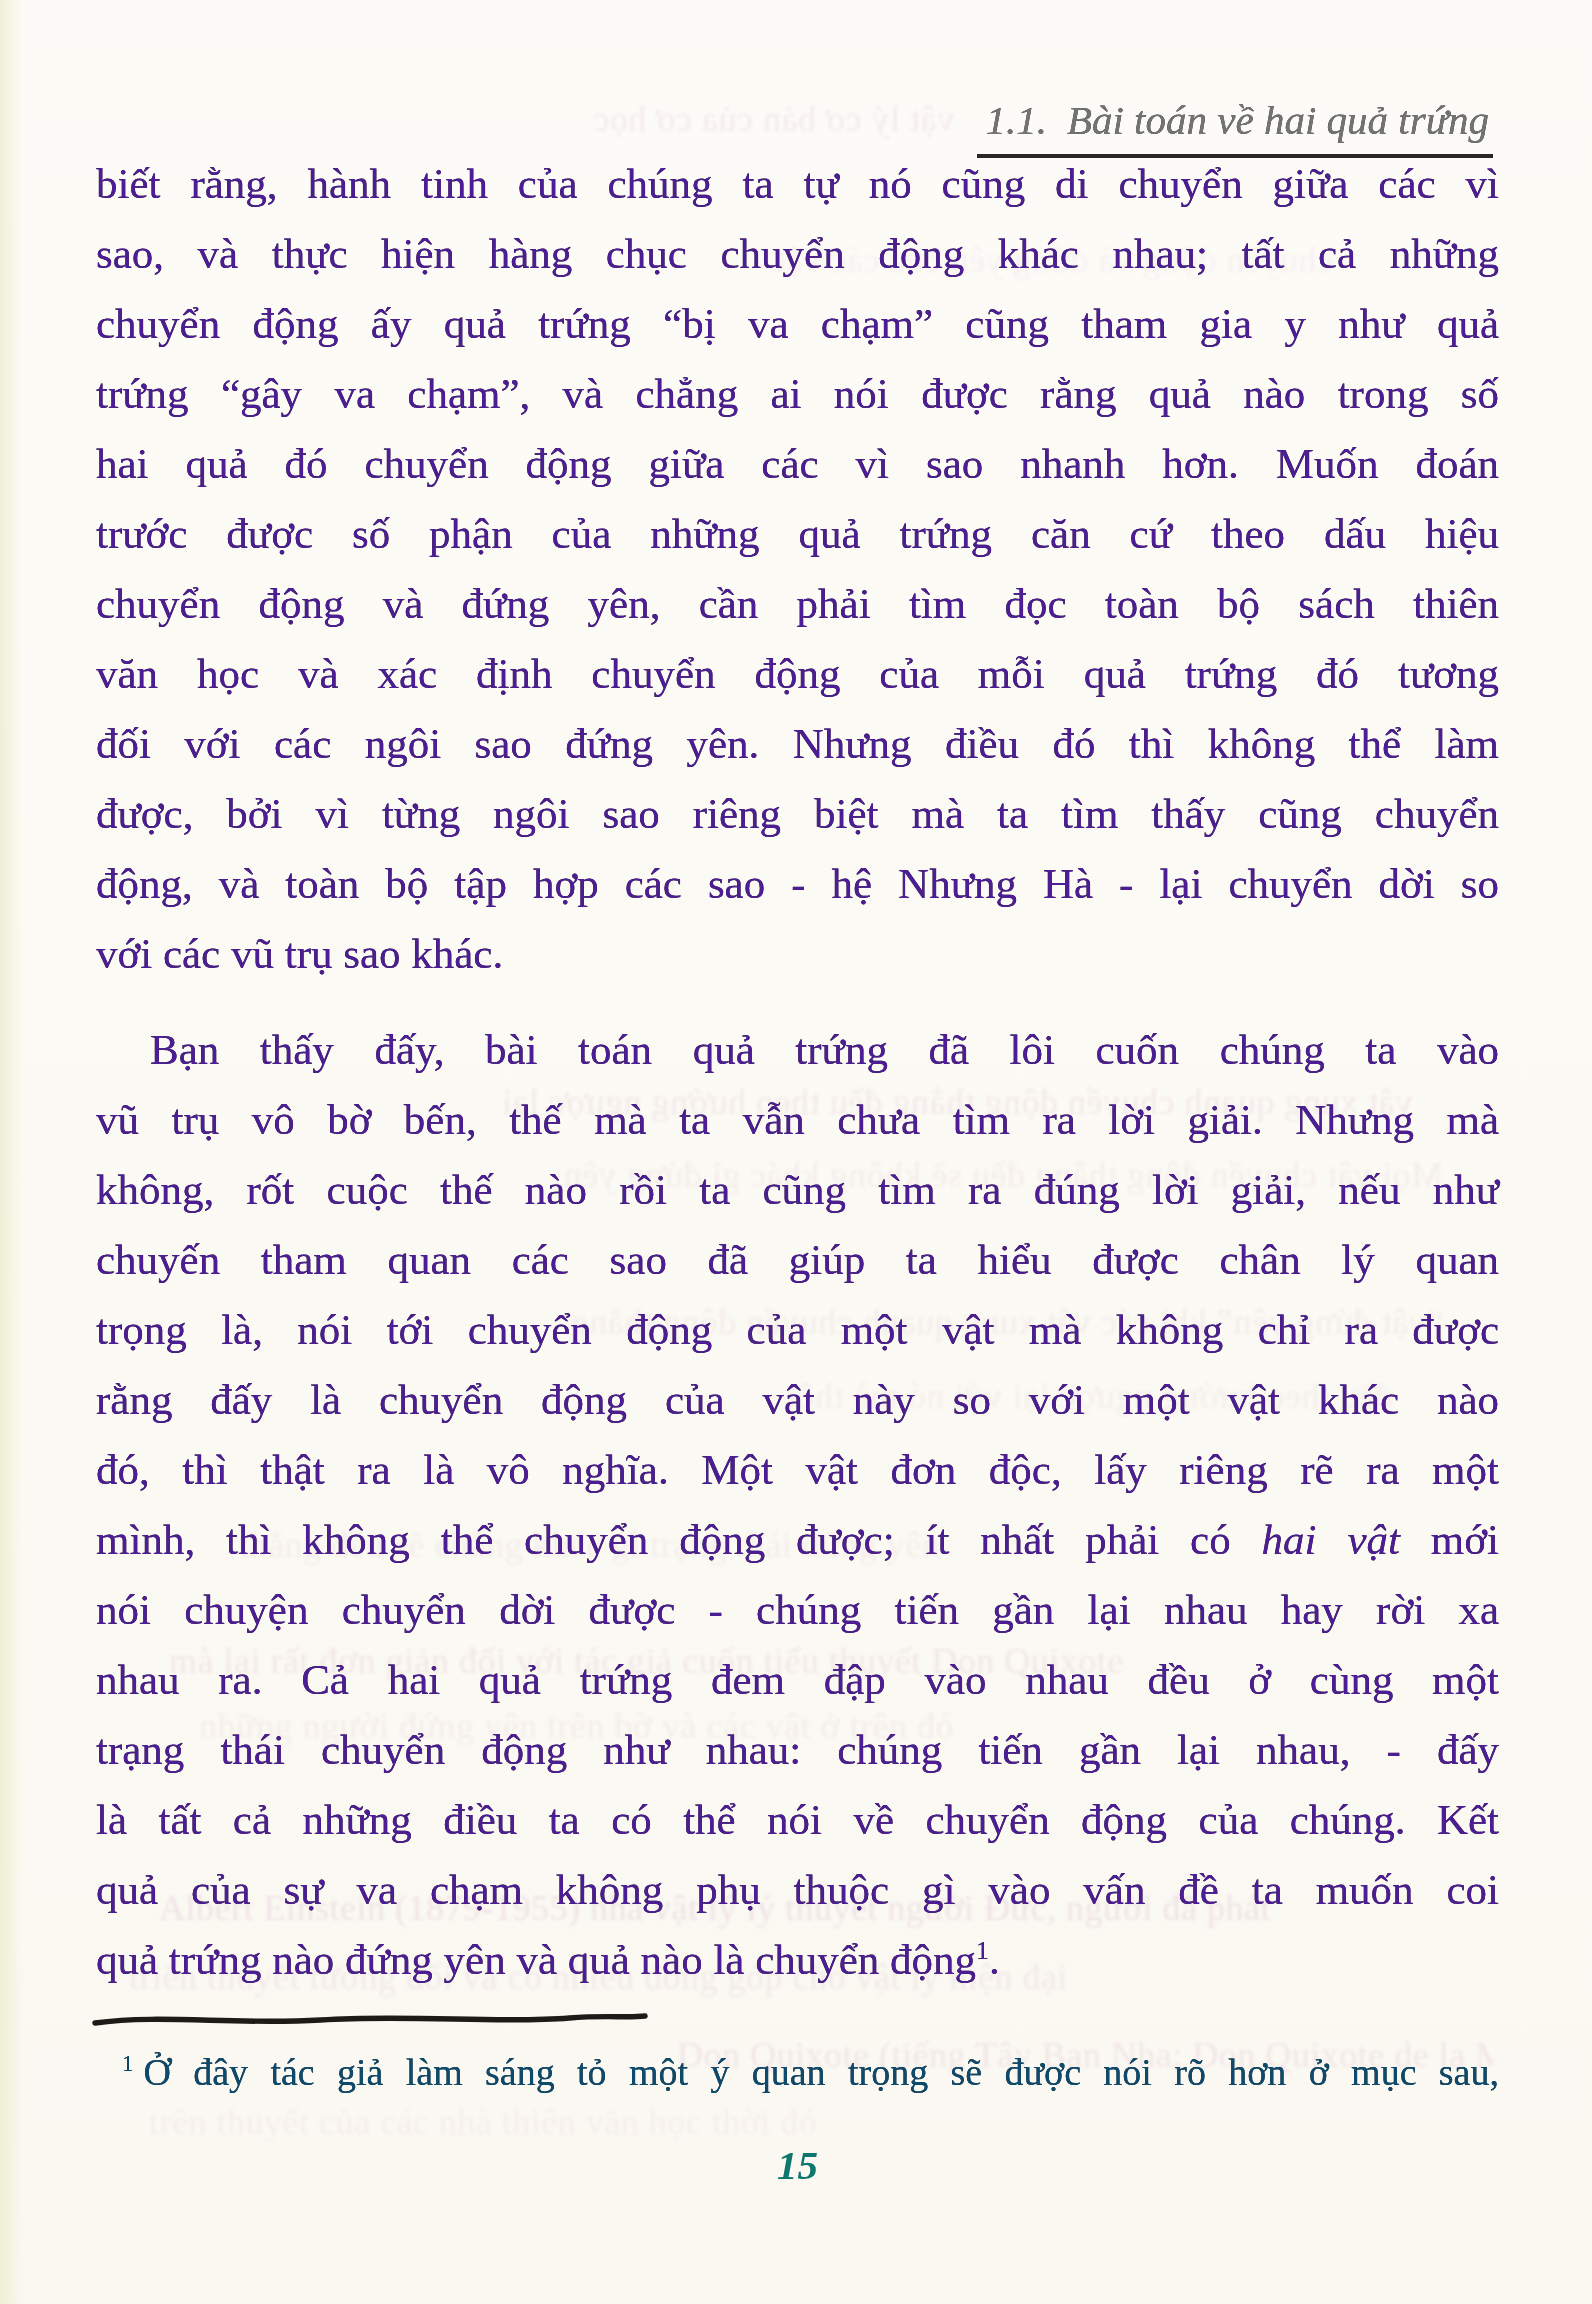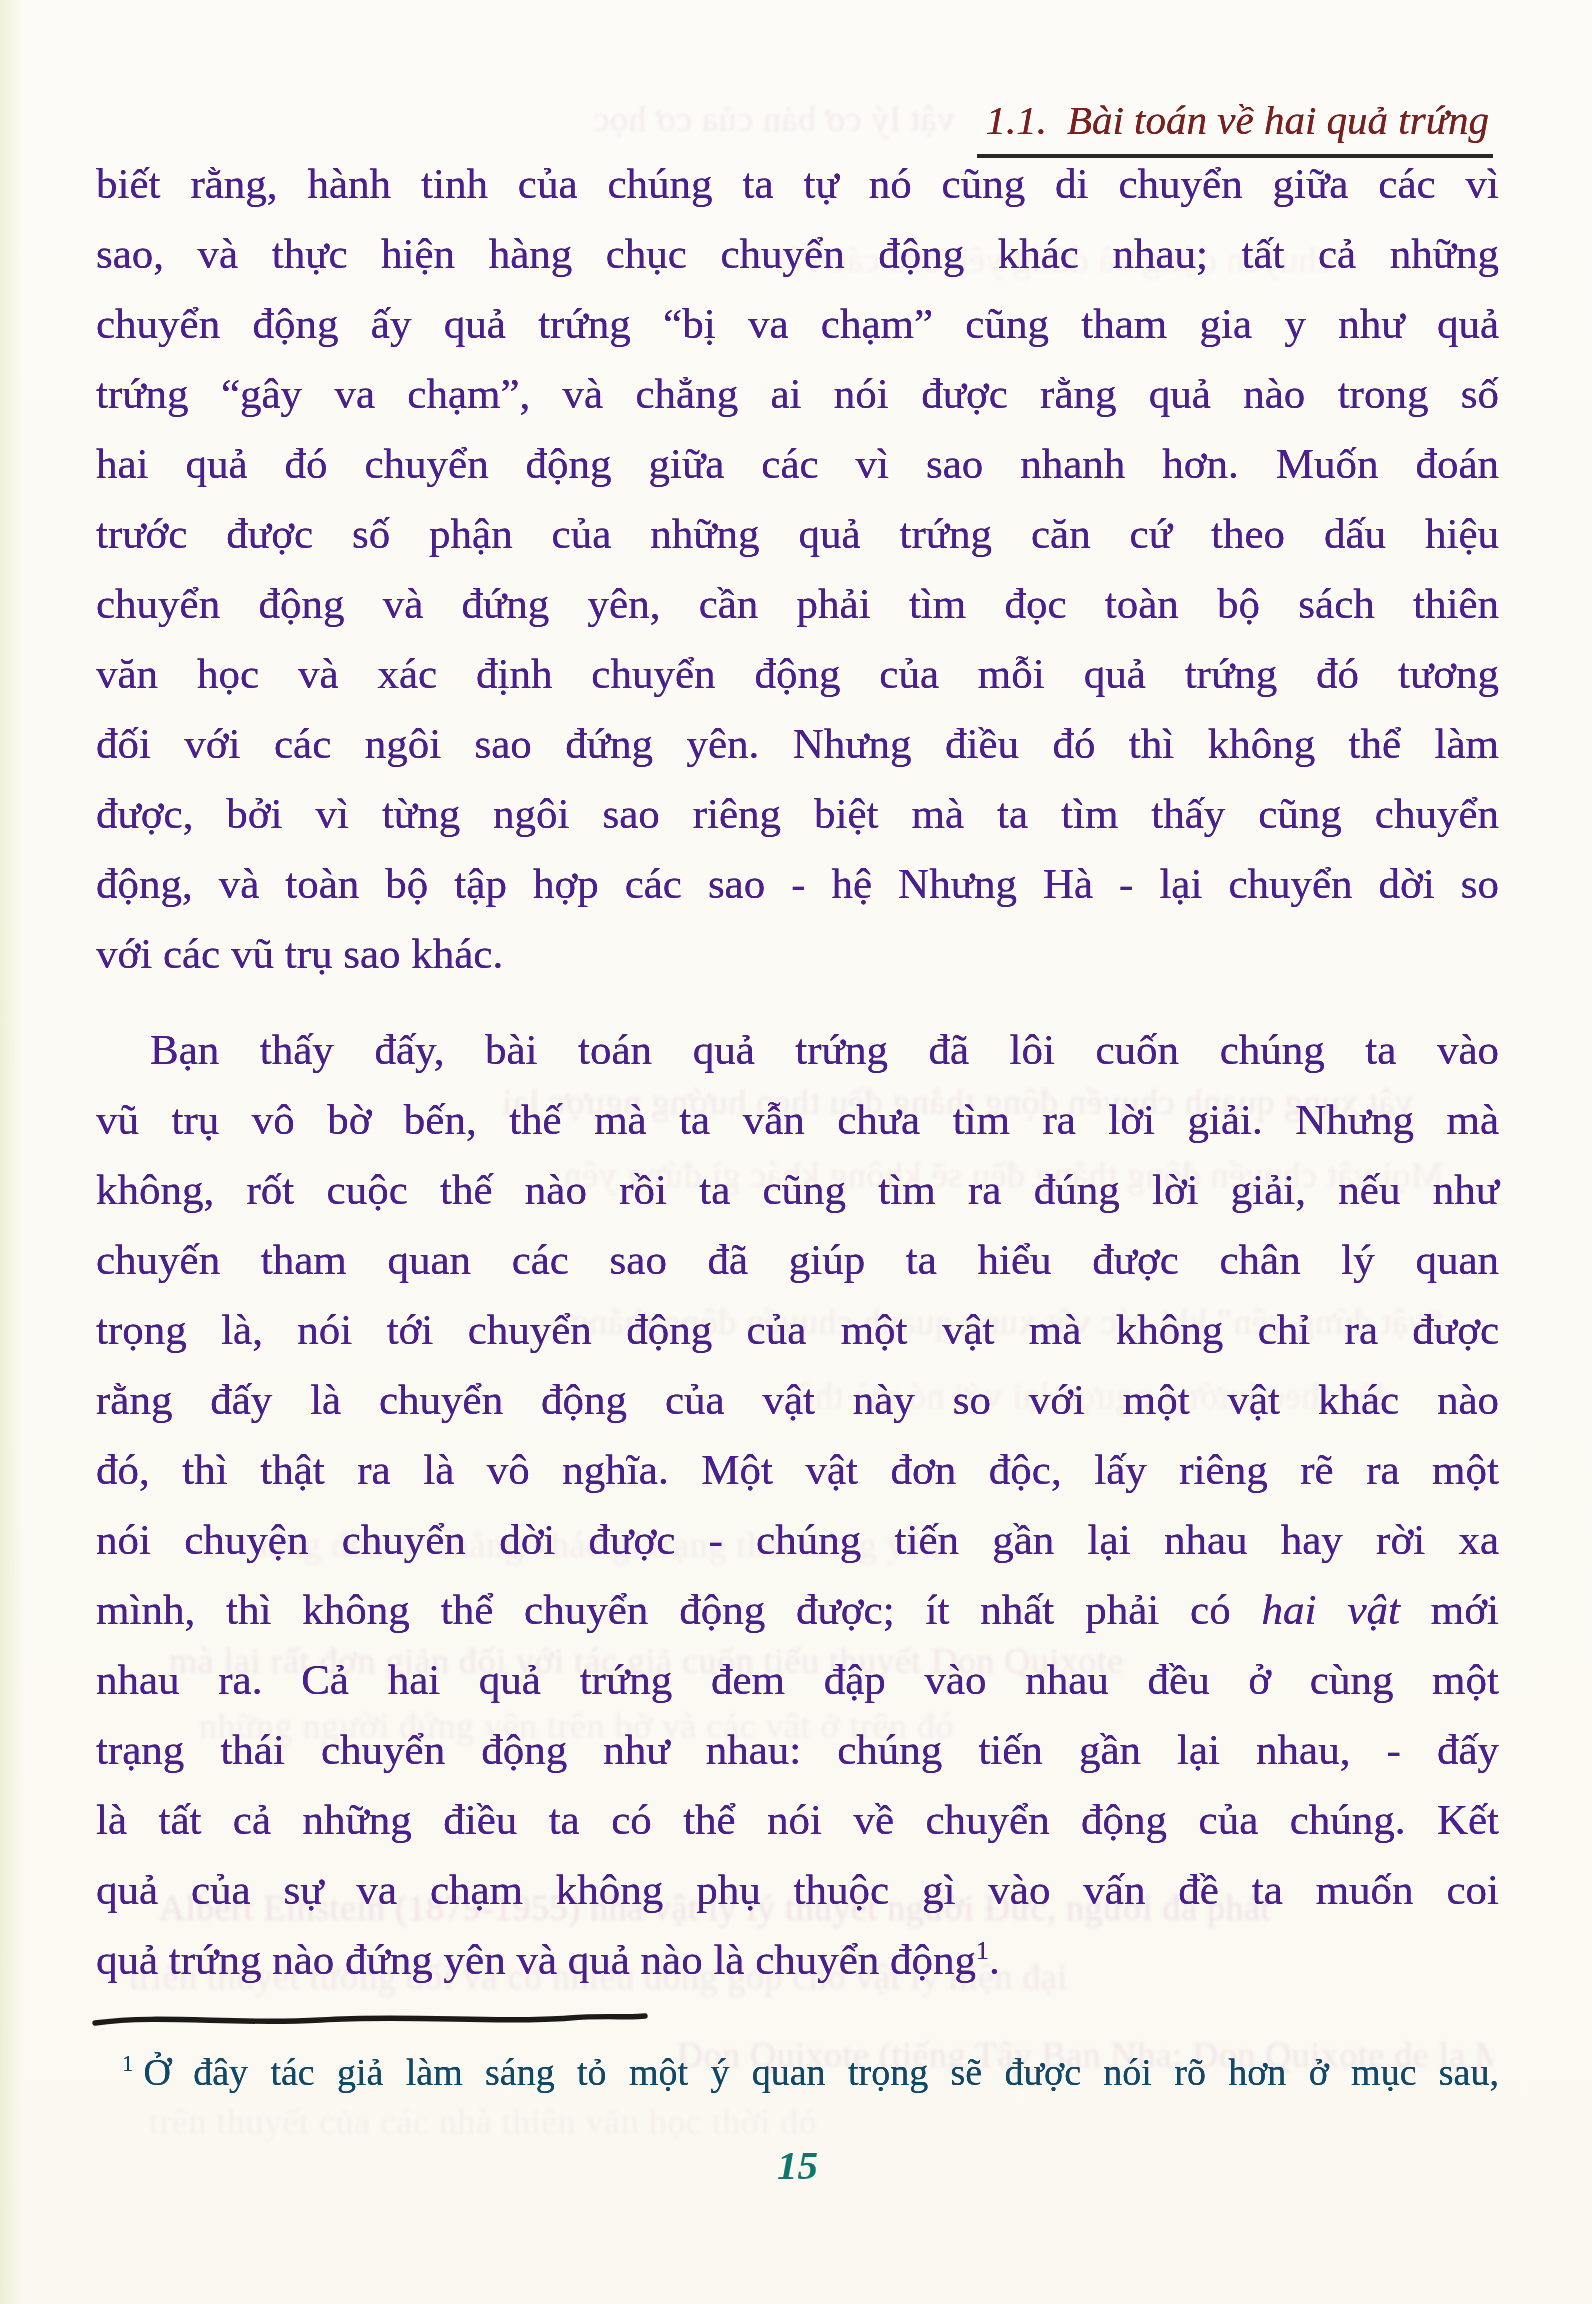--- a/index.html
+++ b/index.html
@@ -12,21 +12,21 @@
   #edge-strip{position:absolute;left:0;top:0;width:22px;height:100%;
               background:linear-gradient(90deg,rgba(226,232,188,.55),rgba(226,232,188,0));}
 
   
   .ghost{position:absolute;color:#c687b6;opacity:.16;filter:blur(1.4px);
          font-size:36px;white-space:nowrap;overflow:hidden;letter-spacing:0.5px;}
   .ghost.mir{transform:scaleX(-1);}
 
   
   #heading-row{position:absolute;left:96px;top:96px;width:1397px;text-align:right;z-index:3;}
-  #heading-text{display:inline-block;font-style:italic;font-size:41px;color:#7f1d1d;
+  #heading-text{display:inline-block;font-style:italic;font-size:41px;color:#737373;
                 padding:0 4px 10px 8px;border-bottom:4px solid #2a2824;
                 text-shadow:0 0 0.5px #211f1b;}
   #heading-num{margin-right:20px;}
 
   
   #body-col{position:absolute;left:96px;top:149px;width:1403px;z-index:3;
             font-size:43px;line-height:70px;color:#4c1d95;text-shadow:0 0 0.6px #1e1b16;}
   .line{text-align:justify;text-align-last:justify;white-space:normal;}
   .line.last{text-align-last:left;}
   #paragraph-2{margin-top:26px;}
@@ -85,22 +85,22 @@
       <div class="line last">với các vũ trụ sao khác.</div>
     </div>
   <div id="paragraph-2">
       <div class="line">Bạn thấy đấy, bài toán quả trứng đã lôi cuốn chúng ta vào</div>
       <div class="line">vũ trụ vô bờ bến, thế mà ta vẫn chưa tìm ra lời giải. Nhưng mà</div>
       <div class="line">không, rốt cuộc thế nào rồi ta cũng tìm ra đúng lời giải, nếu như</div>
       <div class="line">chuyến tham quan các sao đã giúp ta hiểu được chân lý quan</div>
       <div class="line">trọng là, nói tới chuyển động của một vật mà không chỉ ra được</div>
       <div class="line">rằng đấy là chuyển động của vật này so với một vật khác nào</div>
       <div class="line">đó, thì thật ra là vô nghĩa. Một vật đơn độc, lấy riêng rẽ ra một</div>
+      <div class="line">mình, thì không thể chuyển động được; ít nhất phải có <i>hai vật</i> mới</div>
       <div class="line">nói chuyện chuyển dời được - chúng tiến gần lại nhau hay rời xa</div>
-      <div class="line">mình, thì không thể chuyển động được; ít nhất phải có <i>hai vật</i> mới</div>
       <div class="line">nhau ra. Cả hai quả trứng đem đập vào nhau đều ở cùng một</div>
       <div class="line">trạng thái chuyển động như nhau: chúng tiến gần lại nhau, - đấy</div>
       <div class="line">là tất cả những điều ta có thể nói về chuyển động của chúng. Kết</div>
       <div class="line">quả của sự va chạm không phụ thuộc gì vào vấn đề ta muốn coi</div>
       <div class="line last">quả trứng nào đứng yên và quả nào là chuyển động<sup>1</sup>.</div>
     </div>
 </div>
 
 <svg id="footnote-rule" width="557" height="20" viewBox="0 0 560 20">
   <path d="M3,13 C70,4 140,15 230,10 C320,4 410,14 480,8 C515,5 540,8 556,6" stroke="#1d1b17" stroke-width="5.5" fill="none" stroke-linecap="round"></path>

